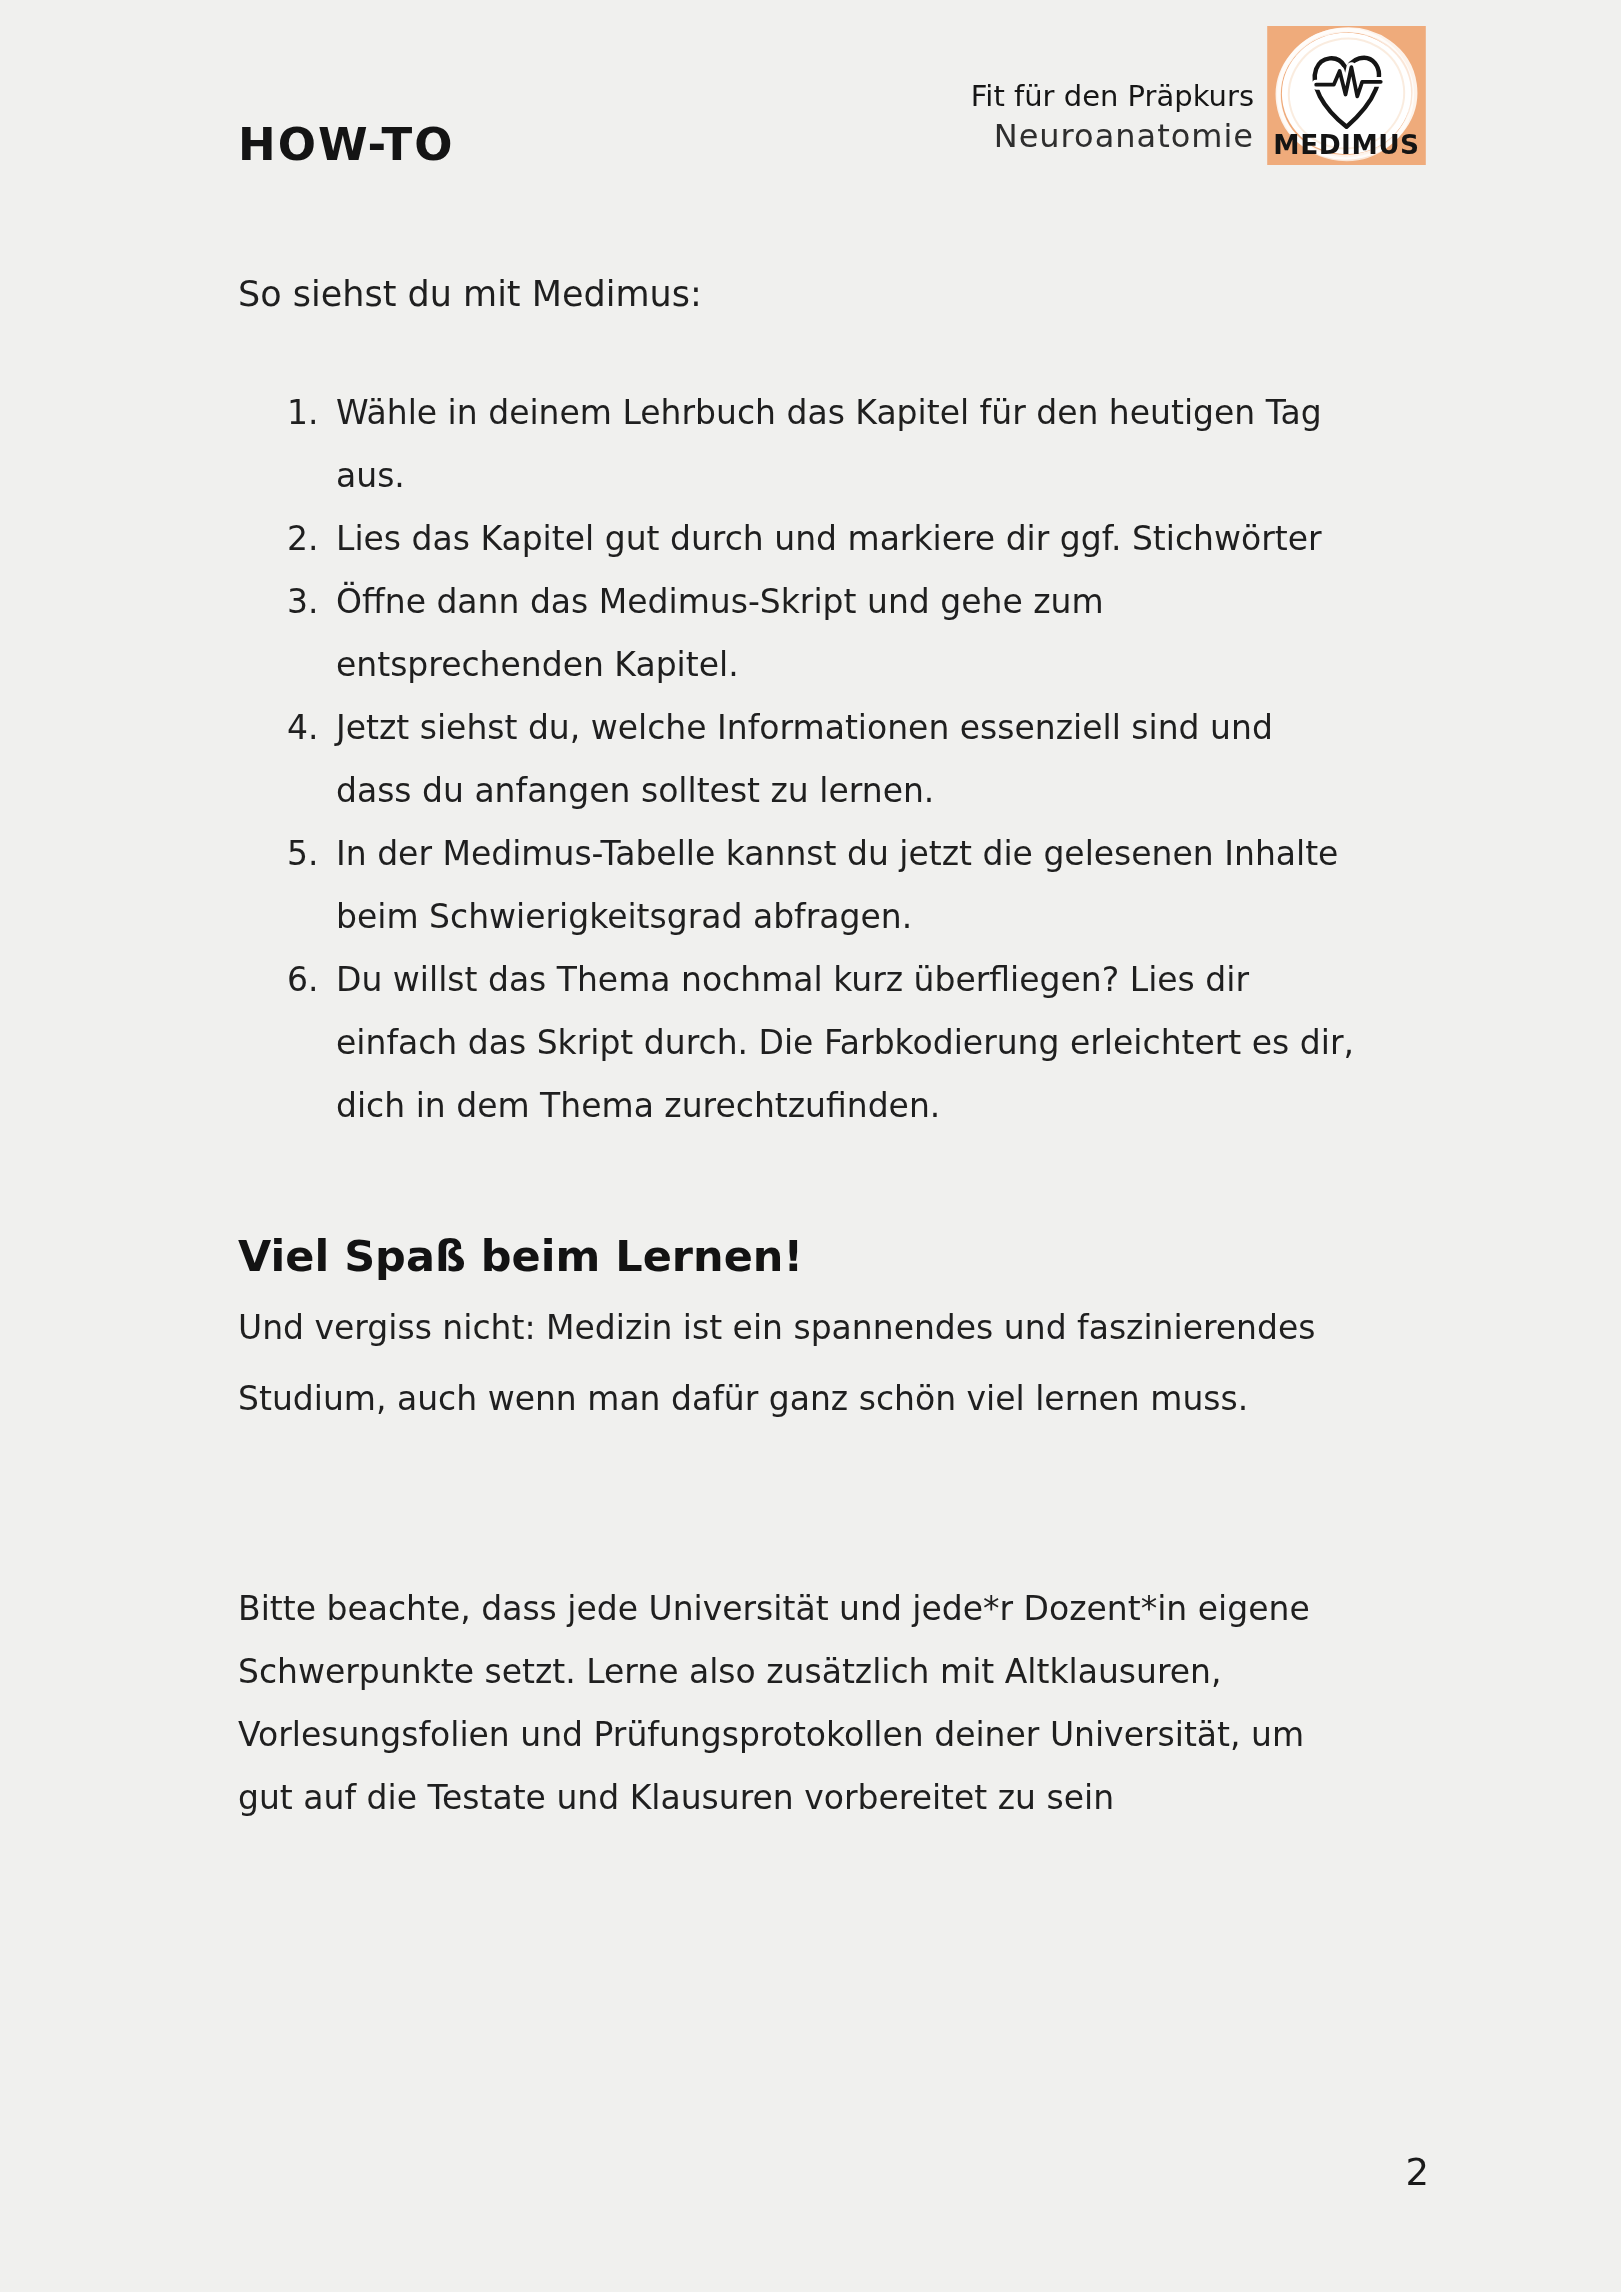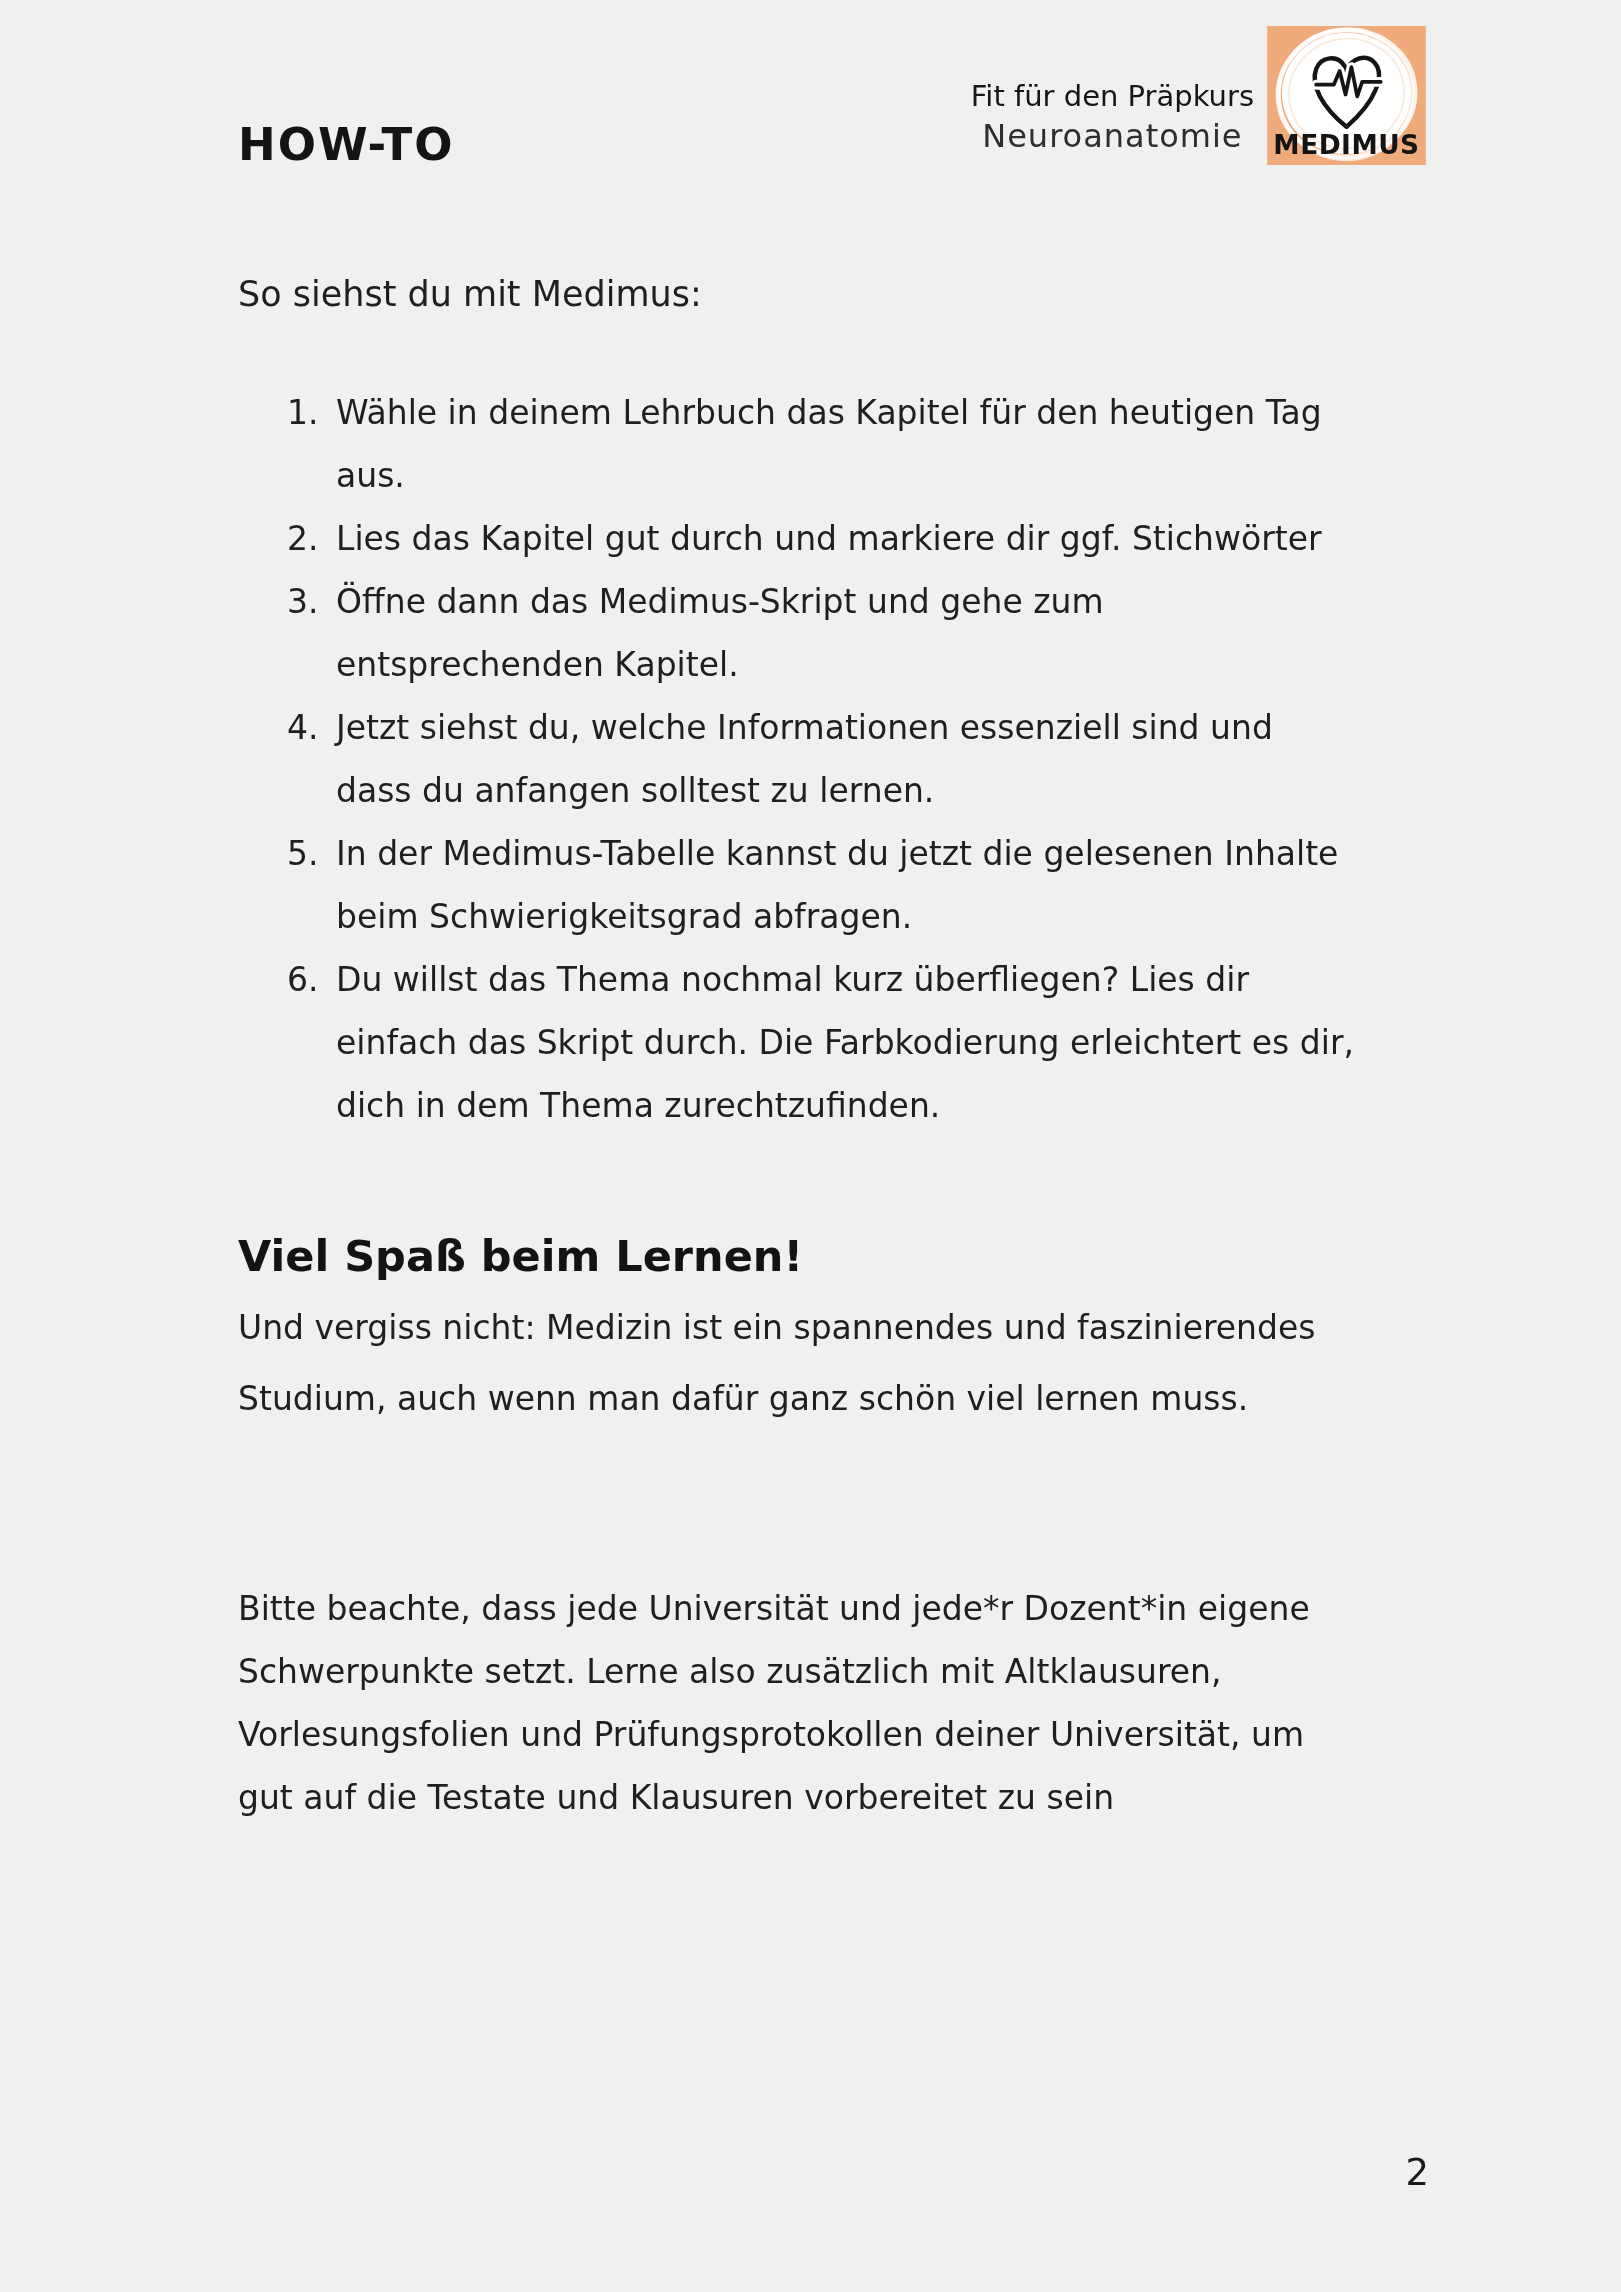--- a/index.html
+++ b/index.html
@@ -22,21 +22,21 @@
   
   .header-text{
     position:absolute;
     top:78px;right:367px;
     text-align:right;
   }
   .course-title{
     font-size:29px;font-weight:normal;line-height:37px;color:#161616;
   }
   .course-subtitle{
-    font-size:32px;line-height:43px;color:#2e2e2e;letter-spacing:1px;text-align:center;
+    font-size:32px;line-height:43px;color:#2e2e2e;letter-spacing:1px;
   }
   .logo{
     position:absolute;
     top:25.5px;left:1267px;
     width:159px;height:153px;
   }
   .logo svg{display:block;}
 
   
   .main{

